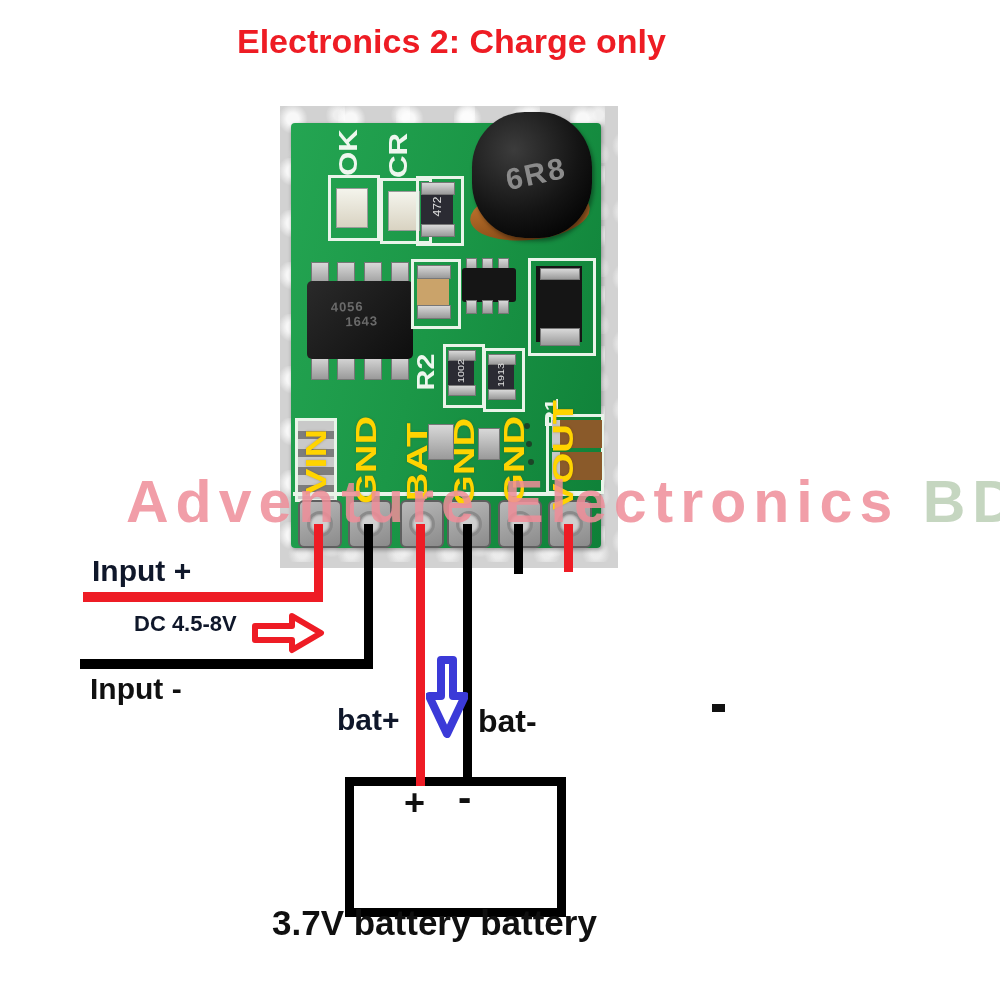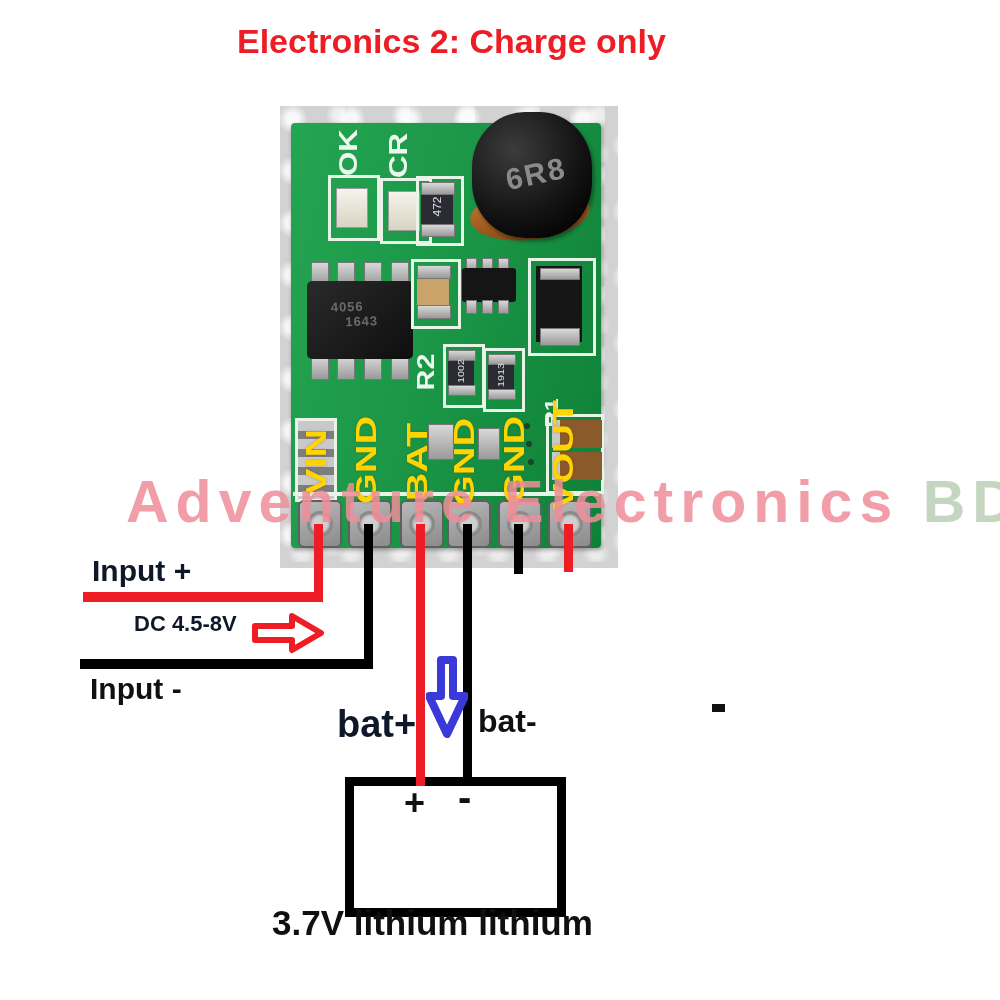--- a/index.html
+++ b/index.html
@@ -179,23 +179,23 @@
   <div class="abs ann ann-red" style="left:86px;top:611px;font-size:22px;margin-left:48px;">DC 4.5-8V</div>
   <svg class="abs" style="left:252px;top:612px;z-index:25;" width="74" height="42">
     <polygon points="3,14 40,14 40,4 69,21 40,38 40,28 3,28" fill="#ffffff" stroke="#ee1c25" stroke-width="6" stroke-linejoin="round"></polygon>
   </svg>
   <div class="abs ann ann-black" style="left:90px;top:672px;font-size:30px;">Input -</div>
 
   <svg class="abs" style="left:426px;top:656px;z-index:25;" width="42" height="82">
     <polygon points="15,4 27,4 27,40 39,40 21,78 3,40 15,40" fill="#ffffff" stroke="#3b3ad8" stroke-width="8" stroke-linejoin="round"></polygon>
   </svg>
 
-  <div class="abs ann ann-red" style="left:337px;top:703px;font-size:38px;">bat+</div>
+  <div class="abs ann ann-red" style="left:337px;top:703px;font-size:30px;">bat+</div>
   <div class="abs ann ann-black" style="left:478px;top:703px;font-size:32px;">bat-</div>
 
   <div class="abs" style="left:712px;top:704px;width:13px;height:8px;background:#111;z-index:25;"></div>
 
   <div class="abs battery"></div>
   <div class="abs ann ann-black" style="left:404px;top:782px;font-size:36px;z-index:22;">+</div>
   <div class="abs ann ann-black" style="left:458px;top:775px;font-size:40px;z-index:22;">-</div>
-  <div class="abs ann ann-black" style="left:272px;top:903px;font-size:35px;">3.7V lithium lithium</div>
+  <div class="abs ann ann-black" style="left:272px;top:903px;font-size:35px;">3.7V battery battery</div>
 
 </div>
 
 </body></html>

